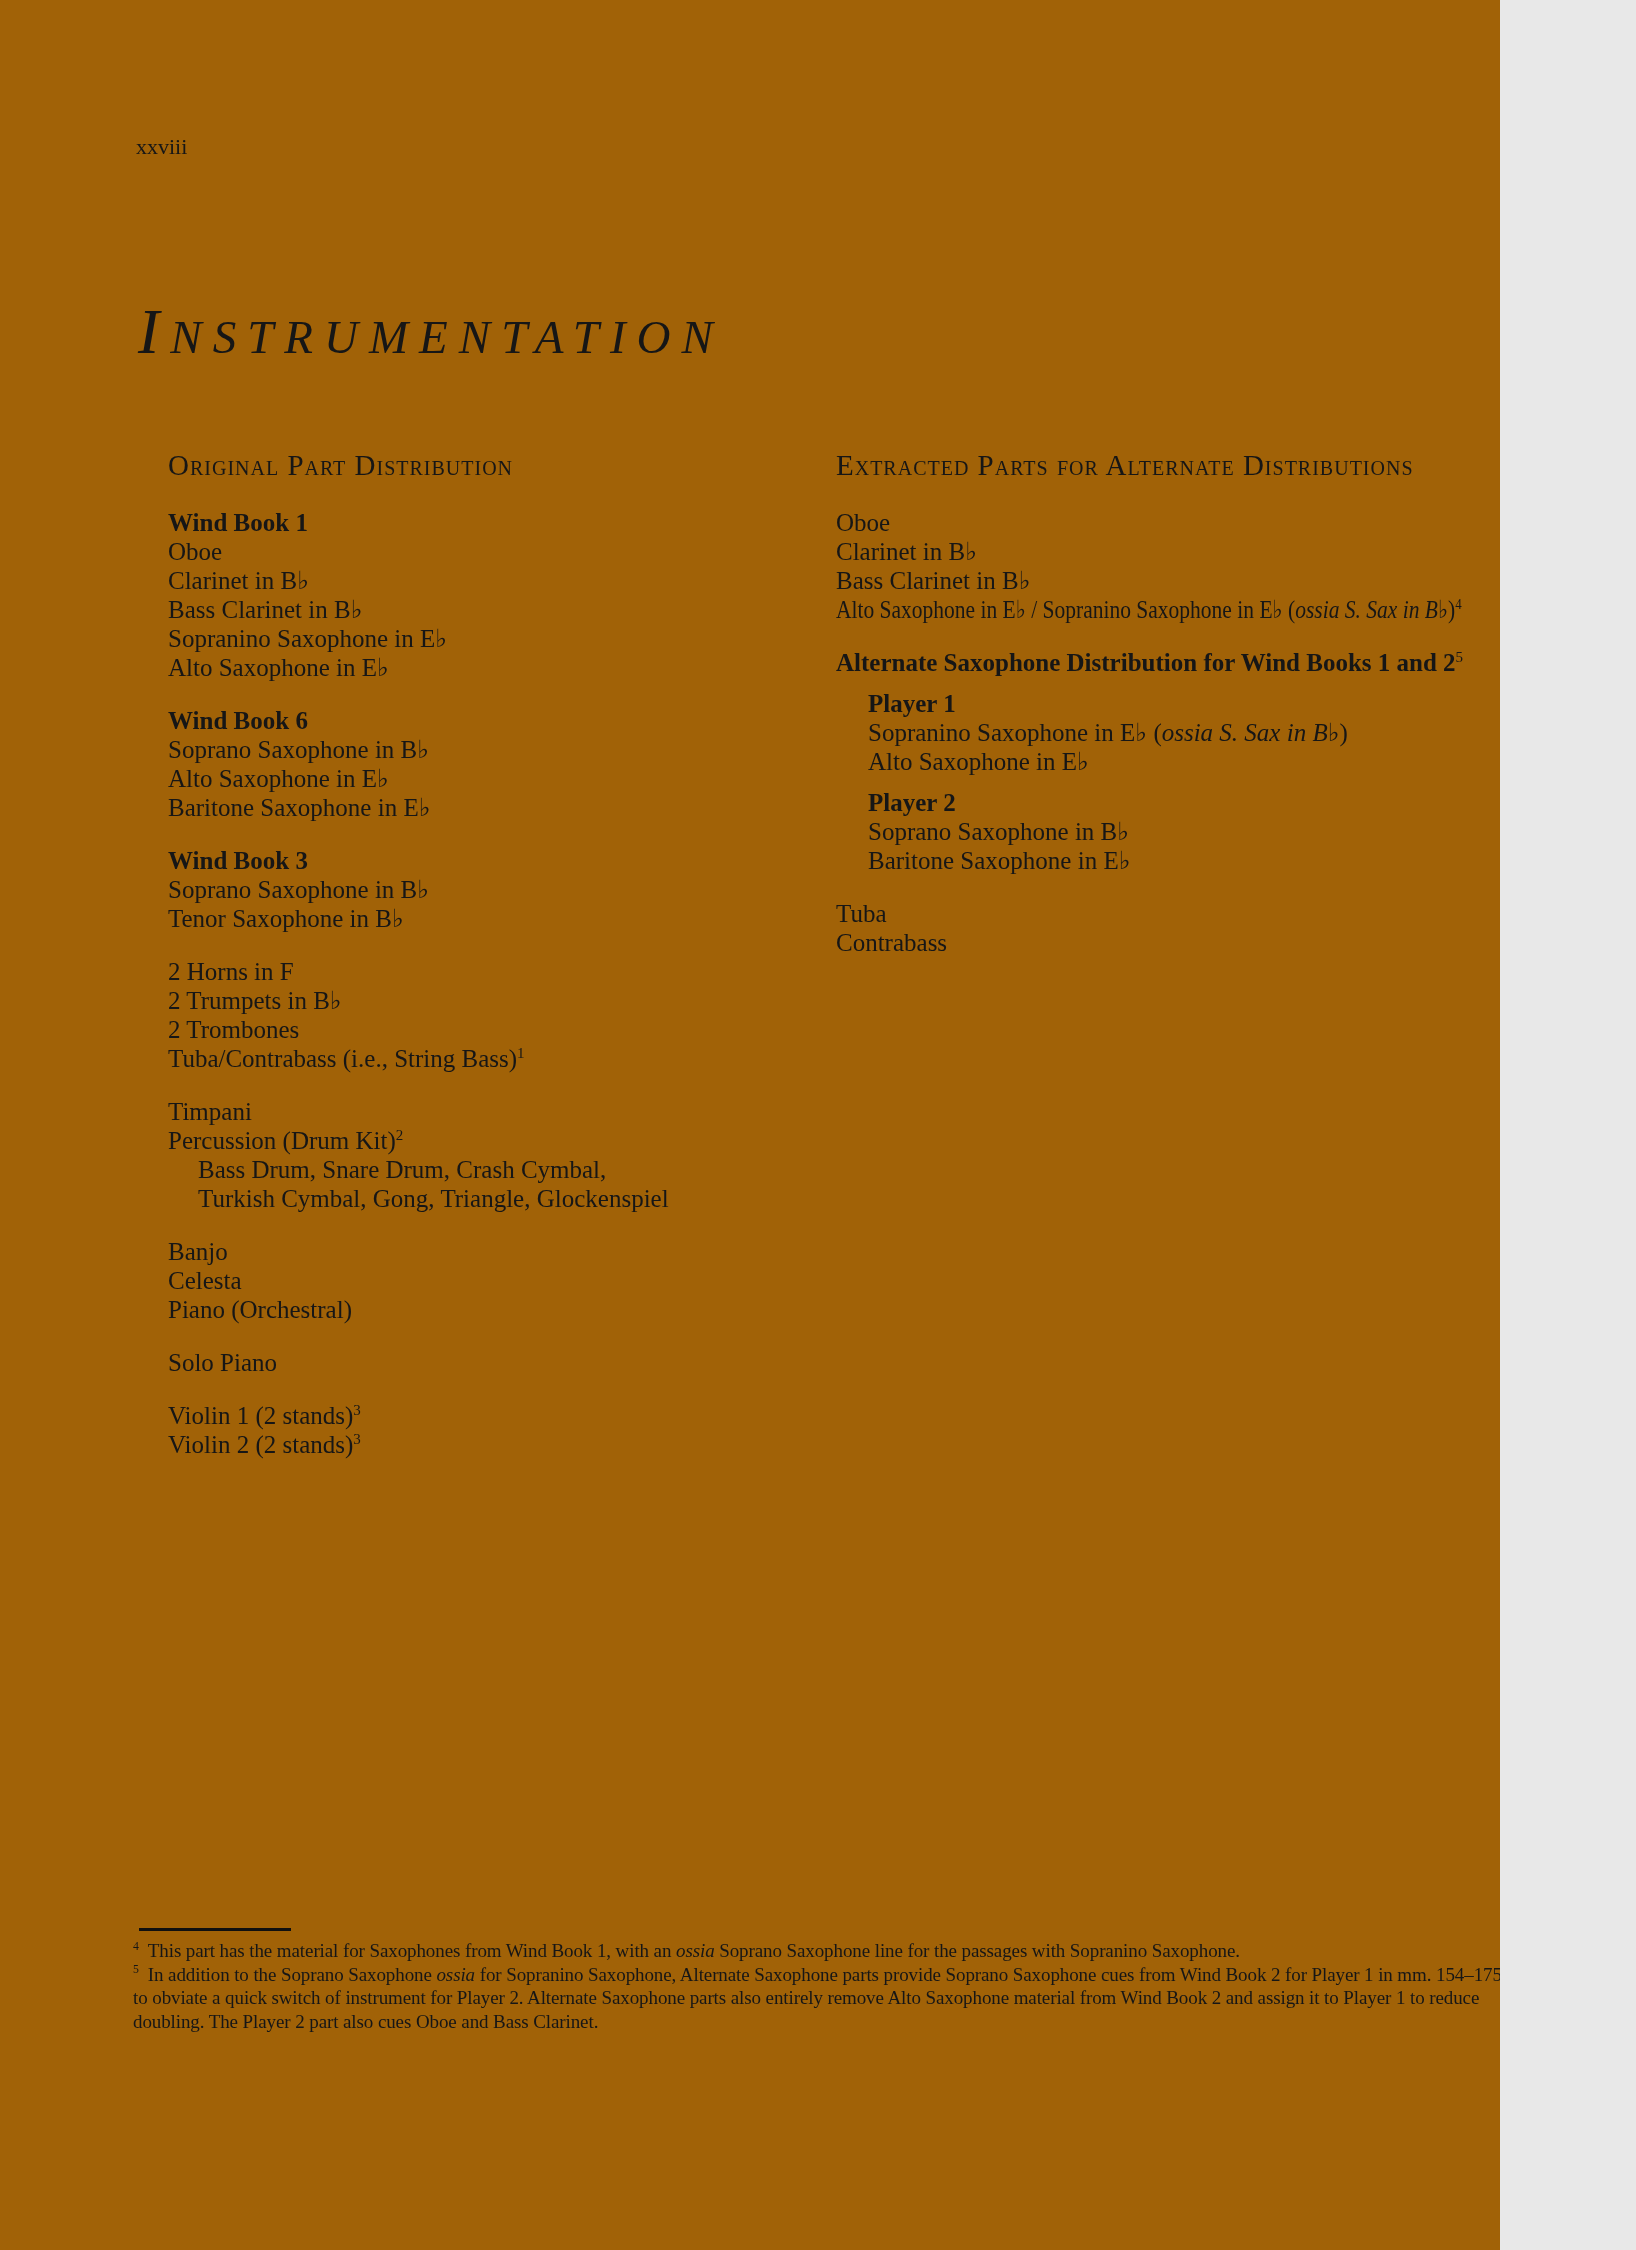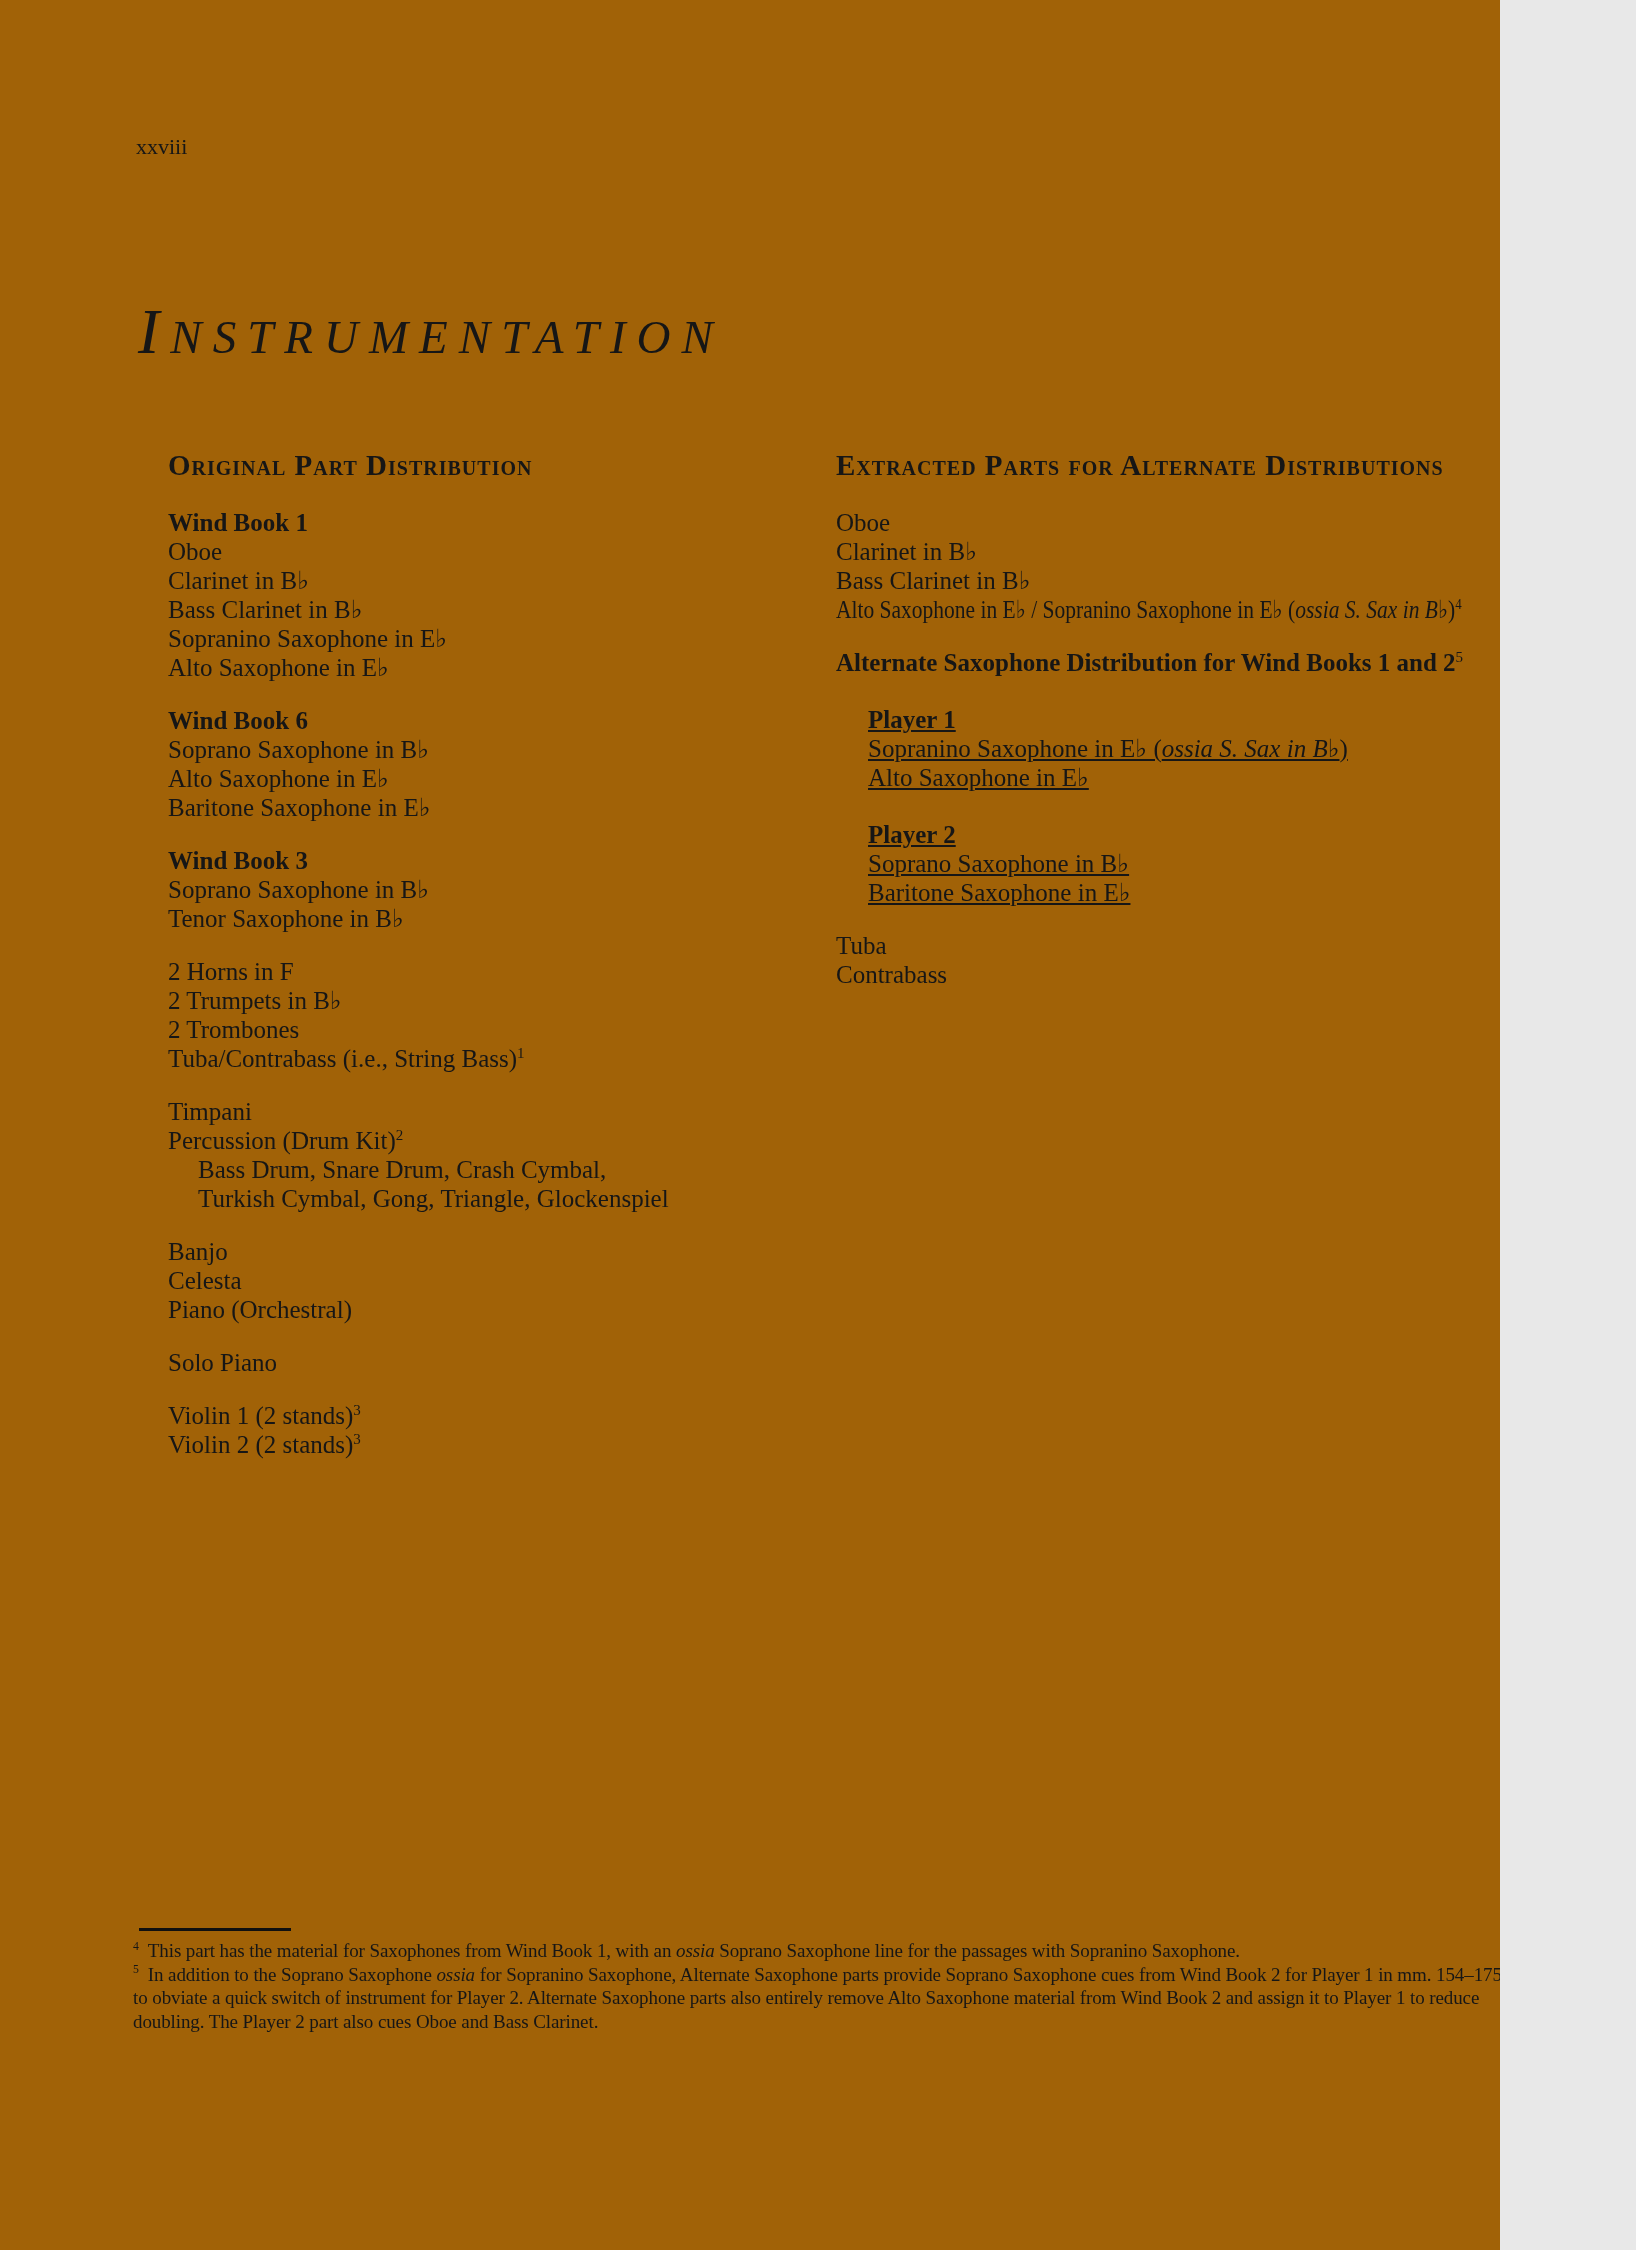--- a/index.html
+++ b/index.html
@@ -34,33 +34,33 @@
     position: absolute;
     top: 448px;
     font-size: 25px;
     line-height: 29px;
   }
   .col-left  { left: 168px; width: 630px; }
   .col-right { left: 836px; width: 740px; }
 
   .col-heading {
     font-variant: small-caps;
-    font-weight: bold;
+    font-weight: normal;
     font-size: 29px;
     letter-spacing: 1px;
     line-height: 34px;
     margin-bottom: 26px;
     white-space: nowrap;
   }
   .group { margin-bottom: 24px; }
   .line  { white-space: nowrap; }
   .b     { font-weight: bold; }
   .it    { font-style: italic; }
   .indent { padding-left: 30px; }
-  .player-block { padding-left: 32px; margin-top: 28px; text-decoration: underline; }
+  .player-block { padding-left: 32px; margin-top: 12px; }
   .condensed {
     transform: scaleX(0.86);
     transform-origin: 0 50%;
   }
   sup { font-size: 60%; line-height: 0; vertical-align: super; }
 
   .footnotes {
     position: absolute;
     left: 133px;
     top: 1928px;

